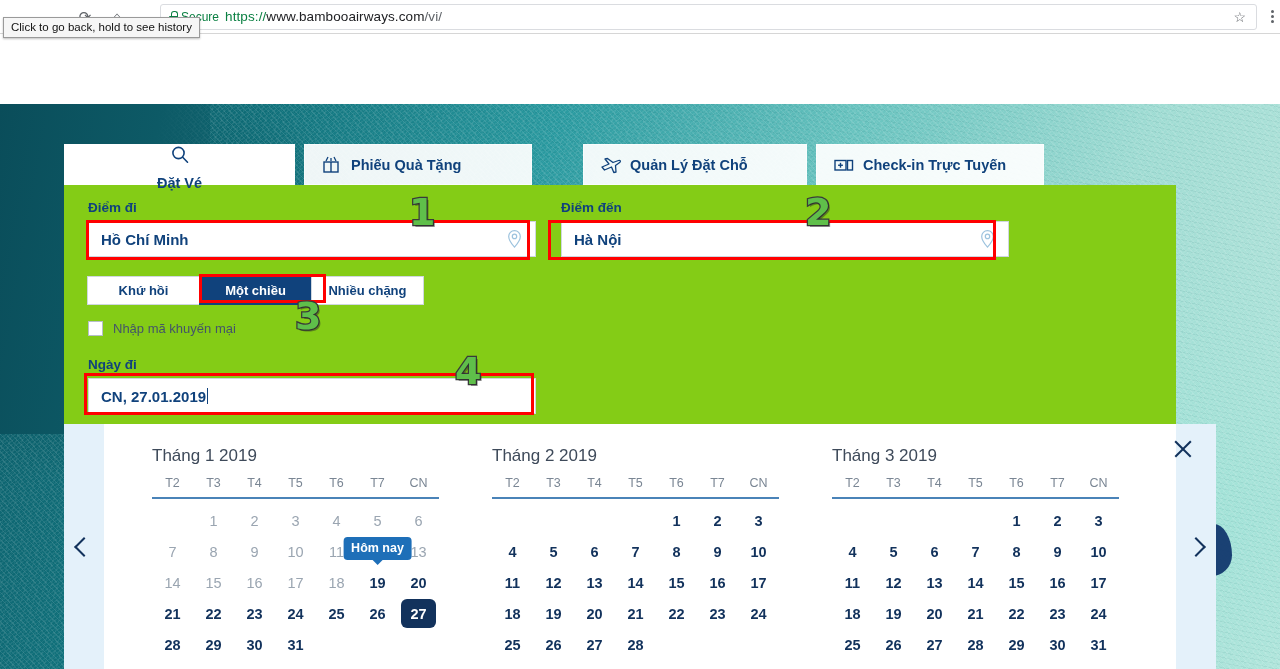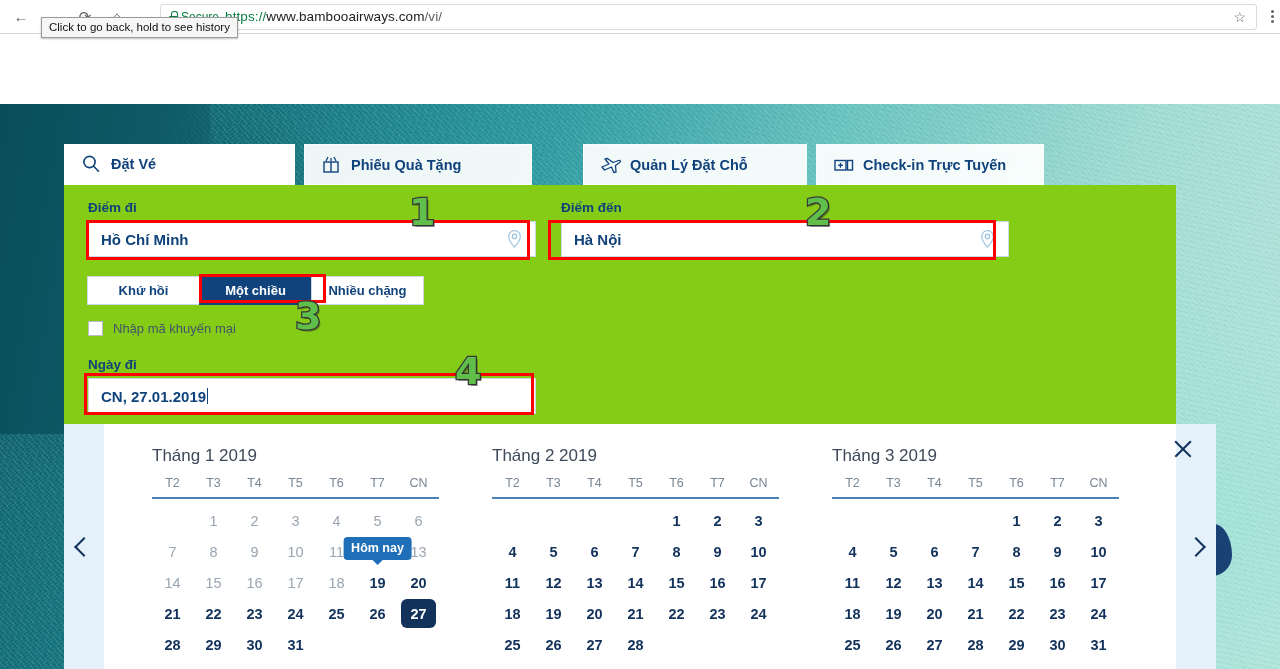--- a/index.html
+++ b/index.html
@@ -39,21 +39,21 @@
   .url-text .path { color: #5f6368; }
   .omni-right { display: flex; align-items: center; gap: 10px; padding-right: 2px; margin-left: auto; }
   .star-ico { color: #5f6368; font-size: 14px; }
   .kebab { display: flex; flex-direction: column; gap: 2px; padding: 0 6px; }
   .kebab i { width: 3px; height: 3px; border-radius: 50%; background: #5f6368; display: block; }
 
   .tooltip-back {
     position: absolute; left: 3px; top: 17px; z-index: 40;
     background: #f6f6f6; border: 1px solid #9a9a9a;
     font-size: 11.5px; color: #111; padding: 3px 7px 4px 7px;
-    box-shadow: 0 1px 2px rgba(0,0,0,.25); white-space: nowrap; margin-left: 38px;
+    box-shadow: 0 1px 2px rgba(0,0,0,.25); white-space: nowrap;
   }
 
   
   .site-header {
     position: absolute; left: 0; top: 34px; width: 1280px; height: 70px;
     background: #ffffff; display: flex; align-items: center; z-index: 20;
   }
   .logo-wrap { position: absolute; left: 52px; top: 46px; display: flex; align-items: flex-end; gap: 6px; }
   .logo-text { display: flex; flex-direction: column; line-height: 1; }
   .logo-main { font-size: 29px; font-weight: bold; color: #10427c; letter-spacing: .5px; position: relative; }
@@ -101,21 +101,21 @@
   .tabs-row {
     position: absolute; left: 64px; top: 144px; width: 1152px; height: 41px;
     display: flex; gap: 9px; z-index: 10;
   }
   .tab {
     background: rgba(255,255,255,.93); display: flex; align-items: center; gap: 10px;
     padding: 0 16px; color: #10427c; font-size: 14.5px; font-weight: bold;
     cursor: pointer; white-space: nowrap; border: 1px solid rgba(255,255,255,.55);
   }
   .tab.active { background: #ffffff; border-bottom: 3px solid #10427c; border-color: #fff; }
-  .tab.t0 { width: 231px; }
+  .tab.t0 { width: 231px; flex-direction: column; }
   .tab.t1 { width: 228px; }
   .tab.t2 { width: 224px; margin-left: 42px; }
   .tab.t3 { width: 228px; }
   .tab.t4 { width: 223px; }
   .tab-ico { width: 20px; height: 20px; position: relative; flex: none; color: #10427c; }
 
   .panel {
     position: absolute; left: 64px; top: 185px; width: 1112px; height: 239px;
     background: #84cc16; z-index: 9;
   }

